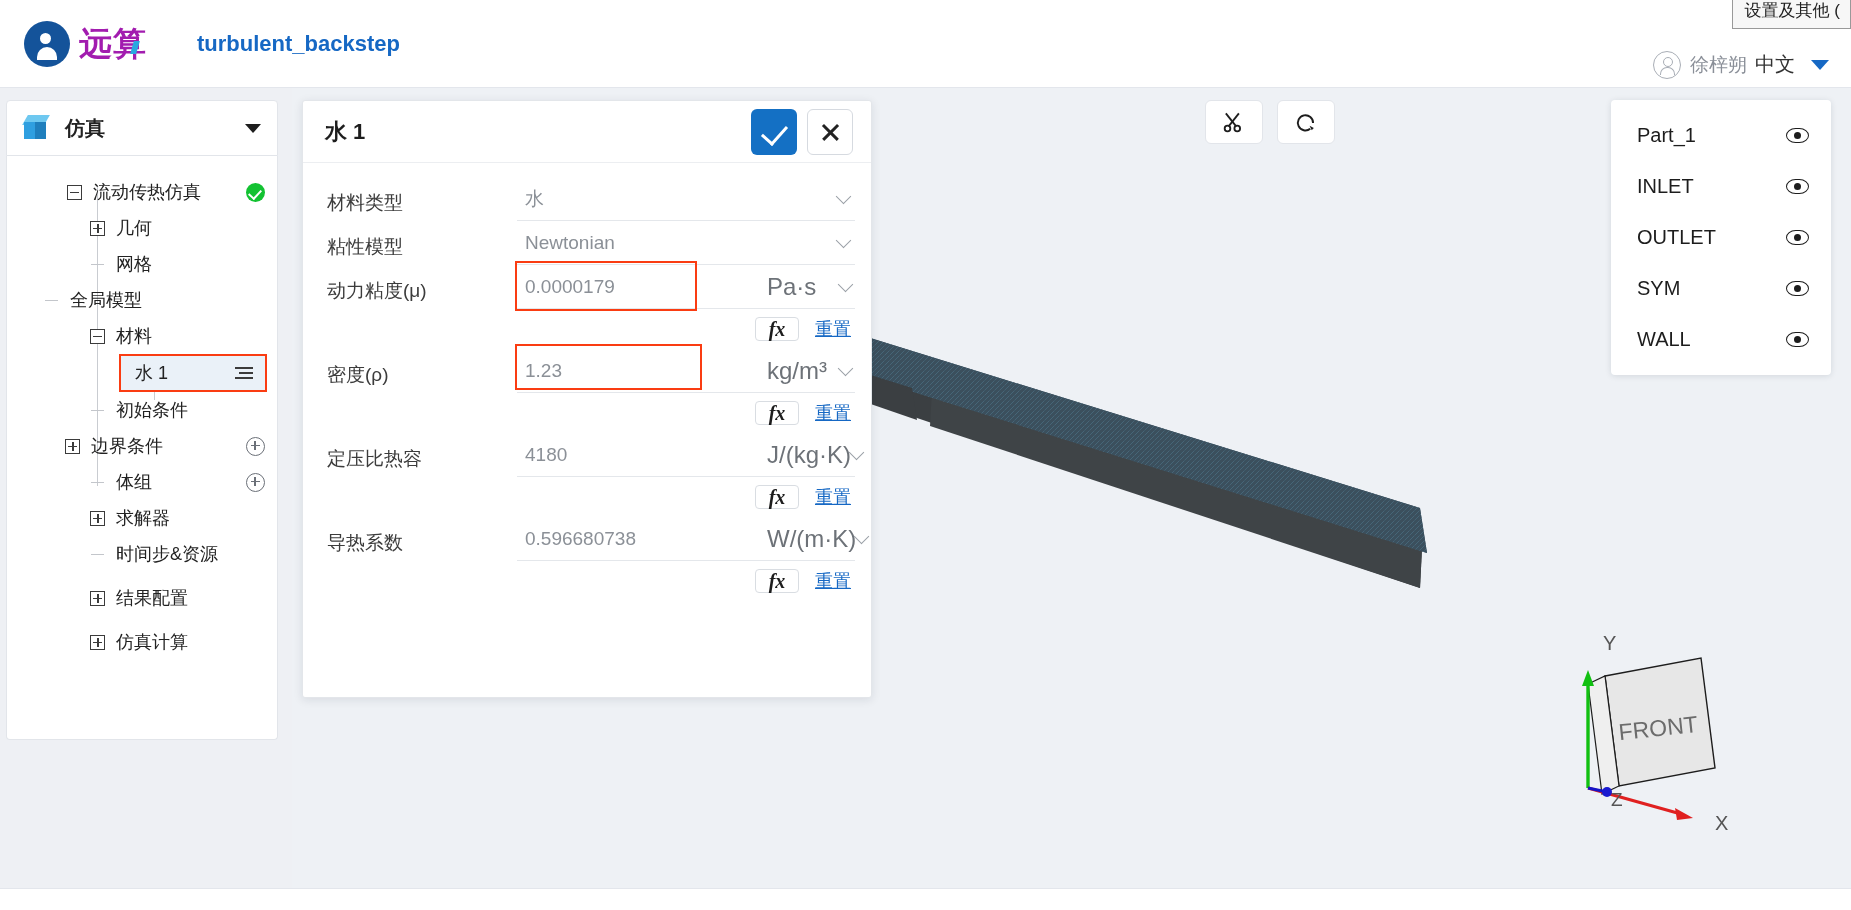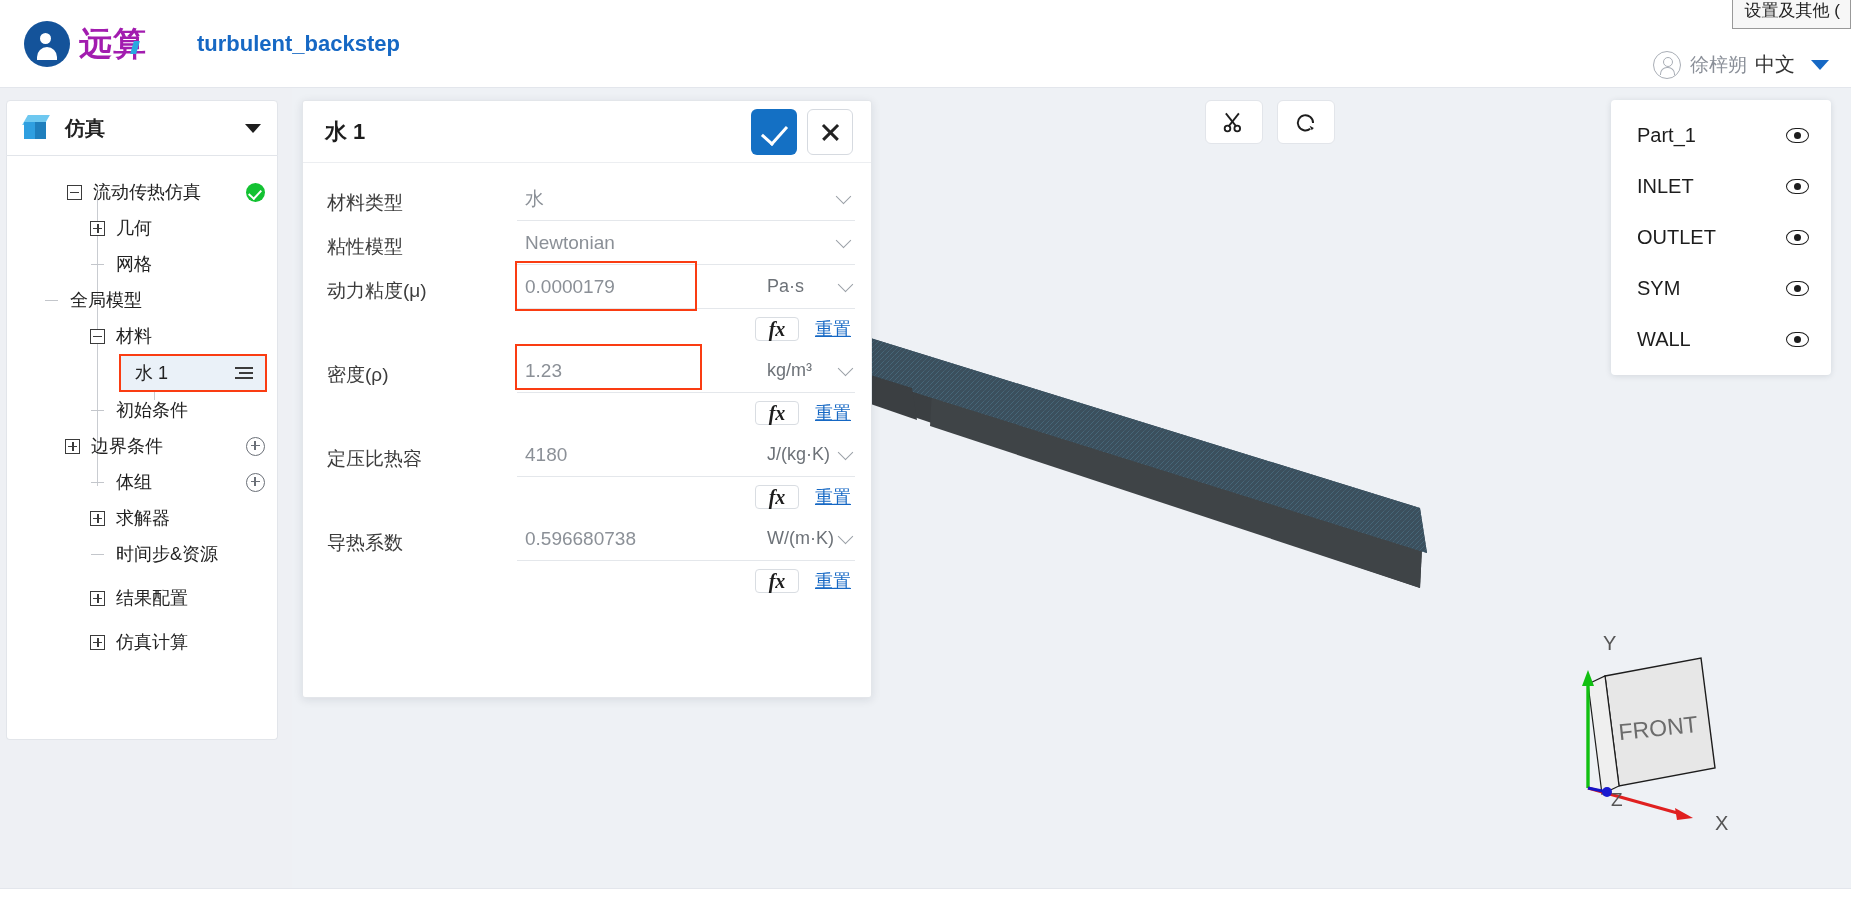--- a/index.html
+++ b/index.html
@@ -183,21 +183,21 @@
   .frow { display: flex; align-items: flex-start; min-height: 44px; margin-bottom: 0; }
   .flabel { width: 190px; font-size: 19px; color: #3c3c3c; padding-top: 13px; flex: 0 0 auto; }
   .fctl { flex: 1; }
   .underline-input {
     height: 44px; border-bottom: 1px solid #e4e7eb; display: flex; align-items: center;
     font-size: 19px; color: #8b9097; padding-left: 8px;
   }
   .unit-box {
     width: 96px; height: 44px; border-bottom: 1px solid #e4e7eb;
     display: flex; align-items: center; justify-content: space-between;
-    font-size: 18px; color: #6d7278; padding: 0 4px 0 8px; flex: 0 0 auto;
+    font-size: 24px; color: #6d7278; padding: 0 4px 0 8px; flex: 0 0 auto;
   }
   .chev {
     width: 11px; height: 11px; border: solid #9aa0a7; border-width: 0 1.8px 1.8px 0;
     transform: rotate(45deg); margin-top: -5px; flex: 0 0 auto;
   }
   .sel-row {
     display: flex; align-items: center; height: 44px; border-bottom: 1px solid #e4e7eb;
     padding: 0 6px 0 8px; font-size: 19px; color: #8b9097;
   }
   .sel-row .chev { margin-left: auto; }

